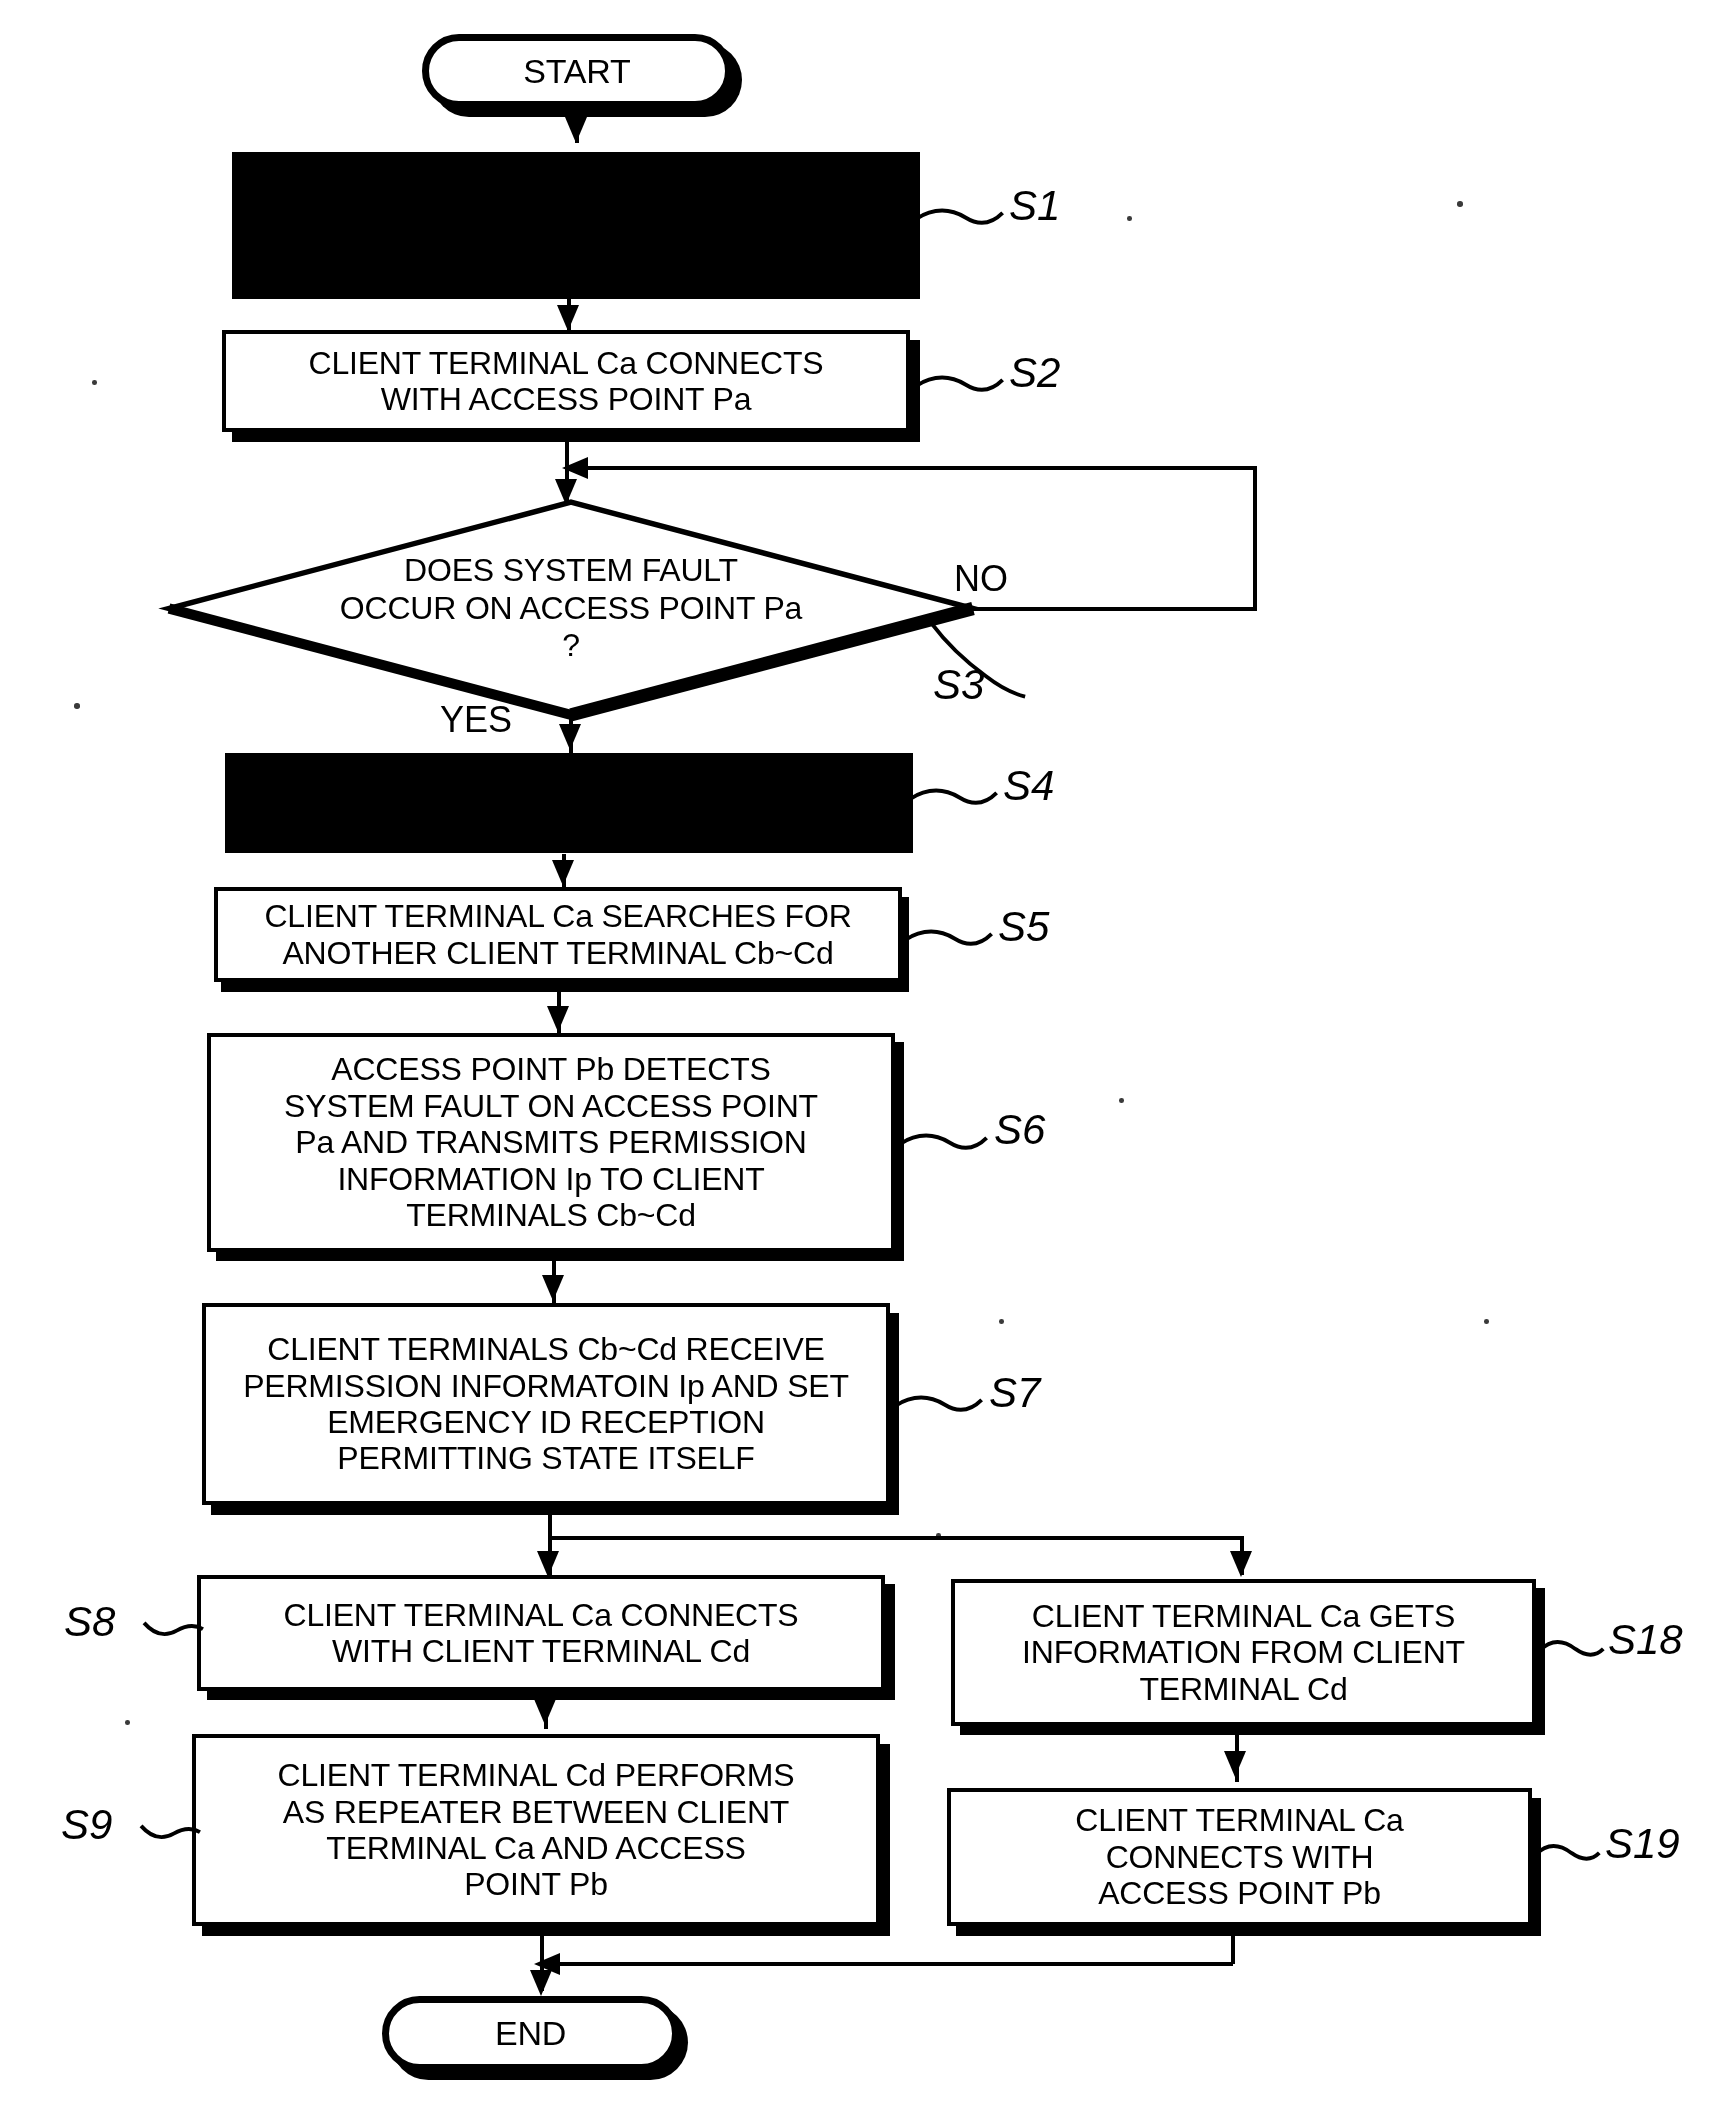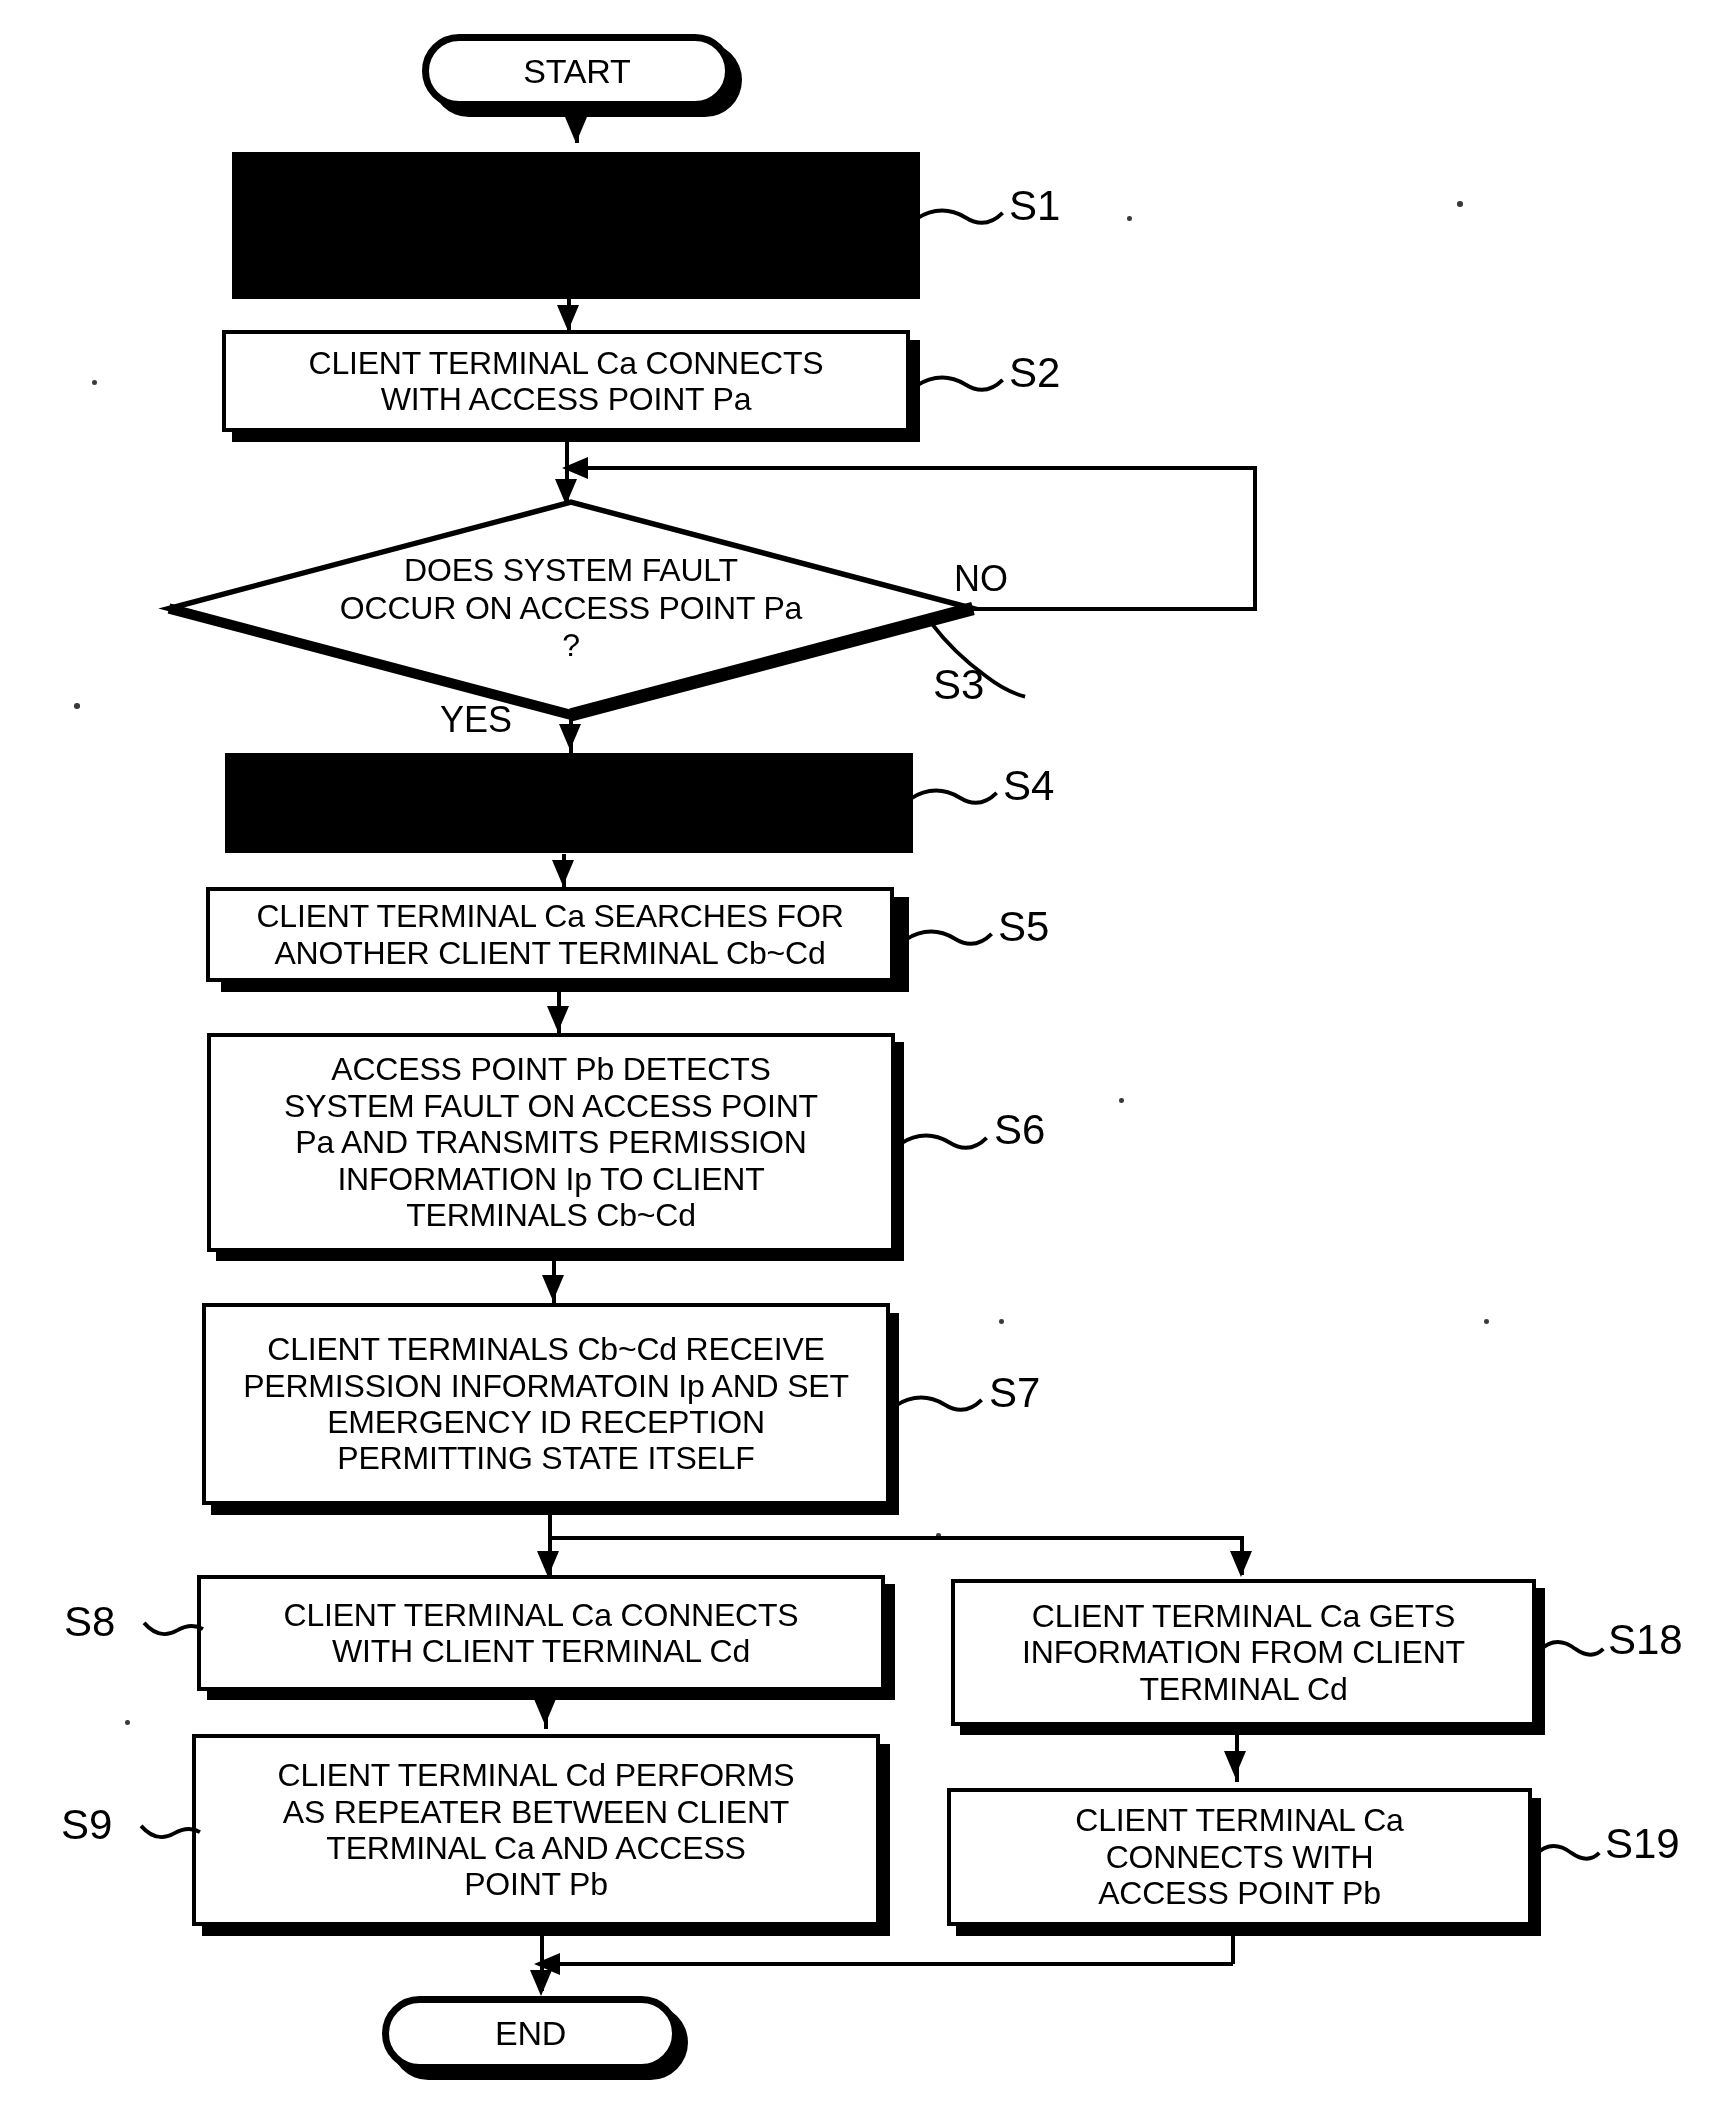--- a/index.html
+++ b/index.html
@@ -115,20 +115,21 @@
     z-index: 3;
   }
 
   
   .steplabel {
     position: absolute;
     font-size: 42px;
     letter-spacing: 0px;
     z-index: 6;
     white-space: nowrap;
+    font-style: italic;
   }
   .leader {
     position: absolute;
     z-index: 6;
   }
   .leader svg { display: block; overflow: visible; }
 
   
   .branch {
     position: absolute;
@@ -227,21 +228,21 @@
     <svg width="92" height="31" viewBox="0 0 118 40">
         <path d="M2 22 C 24 8, 46 8, 66 20 C 82 30, 98 30, 114 14" fill="none" stroke="#000" stroke-width="5"></path>
       </svg>
   </div>
   <div class="steplabel" style="left:1003px;top:762px;">S4</div>
 
   <div class="line-v" style="left:562px;top:854px;height:34px;"></div>
   <div class="arrow-down" style="left:552px;top:860px;"></div>
 
   <div class="shadow" style="left:221px;top:897px;width:688px;height:95px;"></div>
-  <div class="node process" style="left:206px;top:887px;width:688px;height:95px;">
+  <div class="node process" style="left:214px;top:887px;width:688px;height:95px;">
     <span class="txt">CLIENT TERMINAL Ca SEARCHES  FOR
 ANOTHER CLIENT TERMINAL Cb~Cd</span>
   </div>
   <div class="leader" style="left:903px;top:923px;">
     <svg width="92" height="31" viewBox="0 0 118 40">
         <path d="M2 22 C 24 8, 46 8, 66 20 C 82 30, 98 30, 114 14" fill="none" stroke="#000" stroke-width="5"></path>
       </svg>
   </div>
   <div class="steplabel" style="left:998px;top:903px;">S5</div>
 

